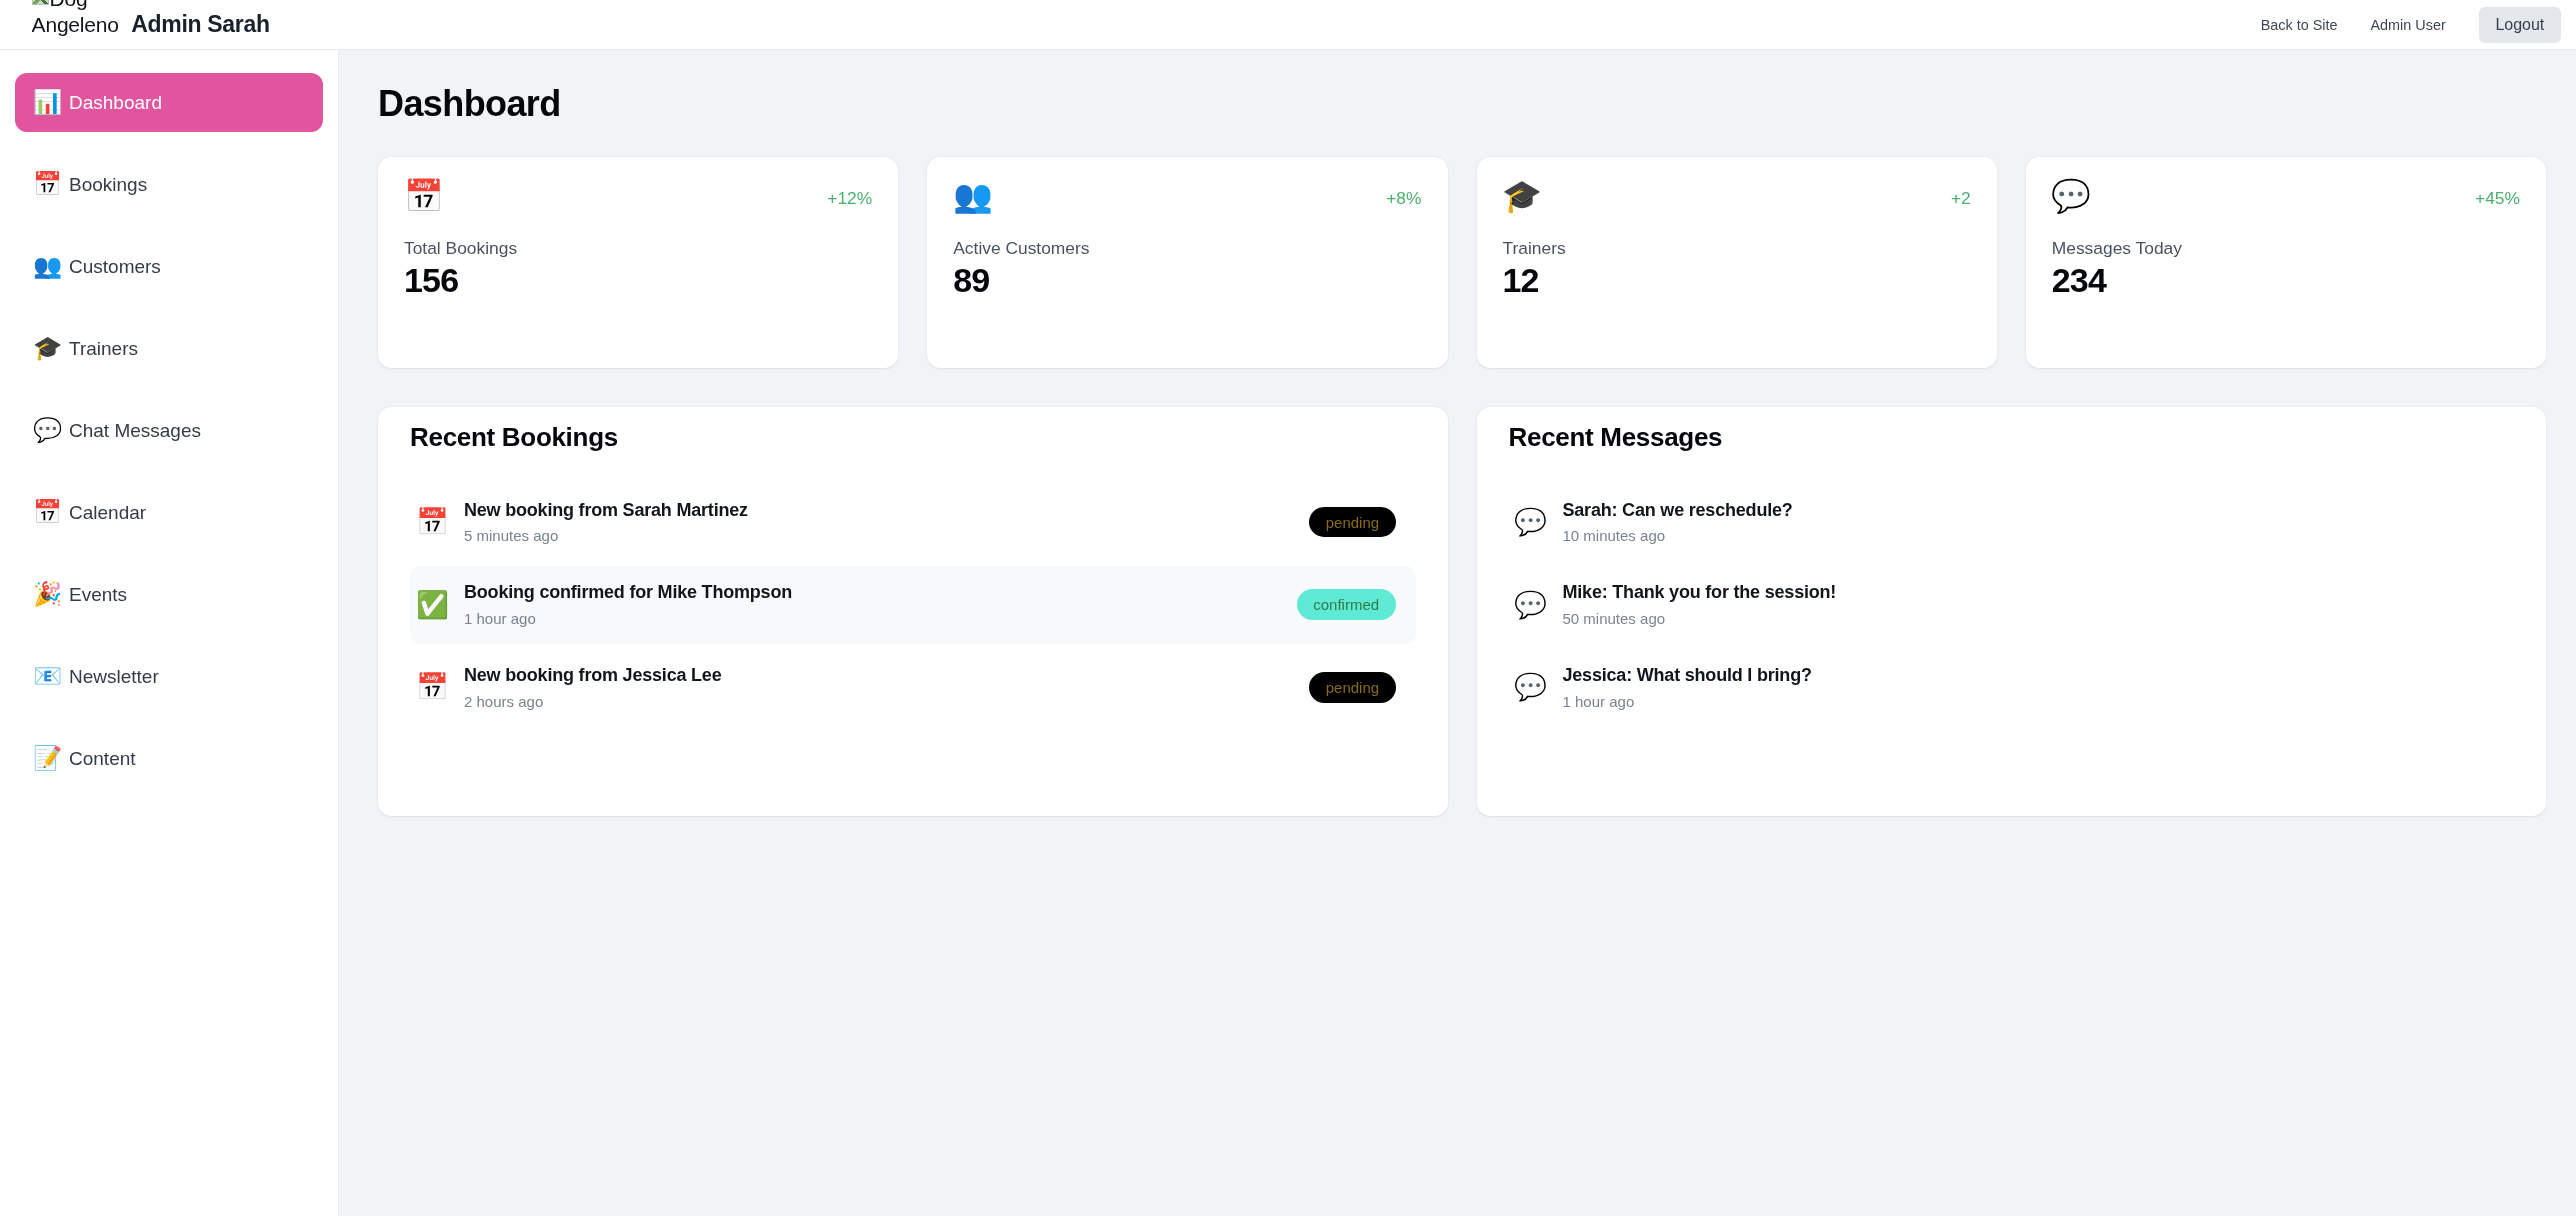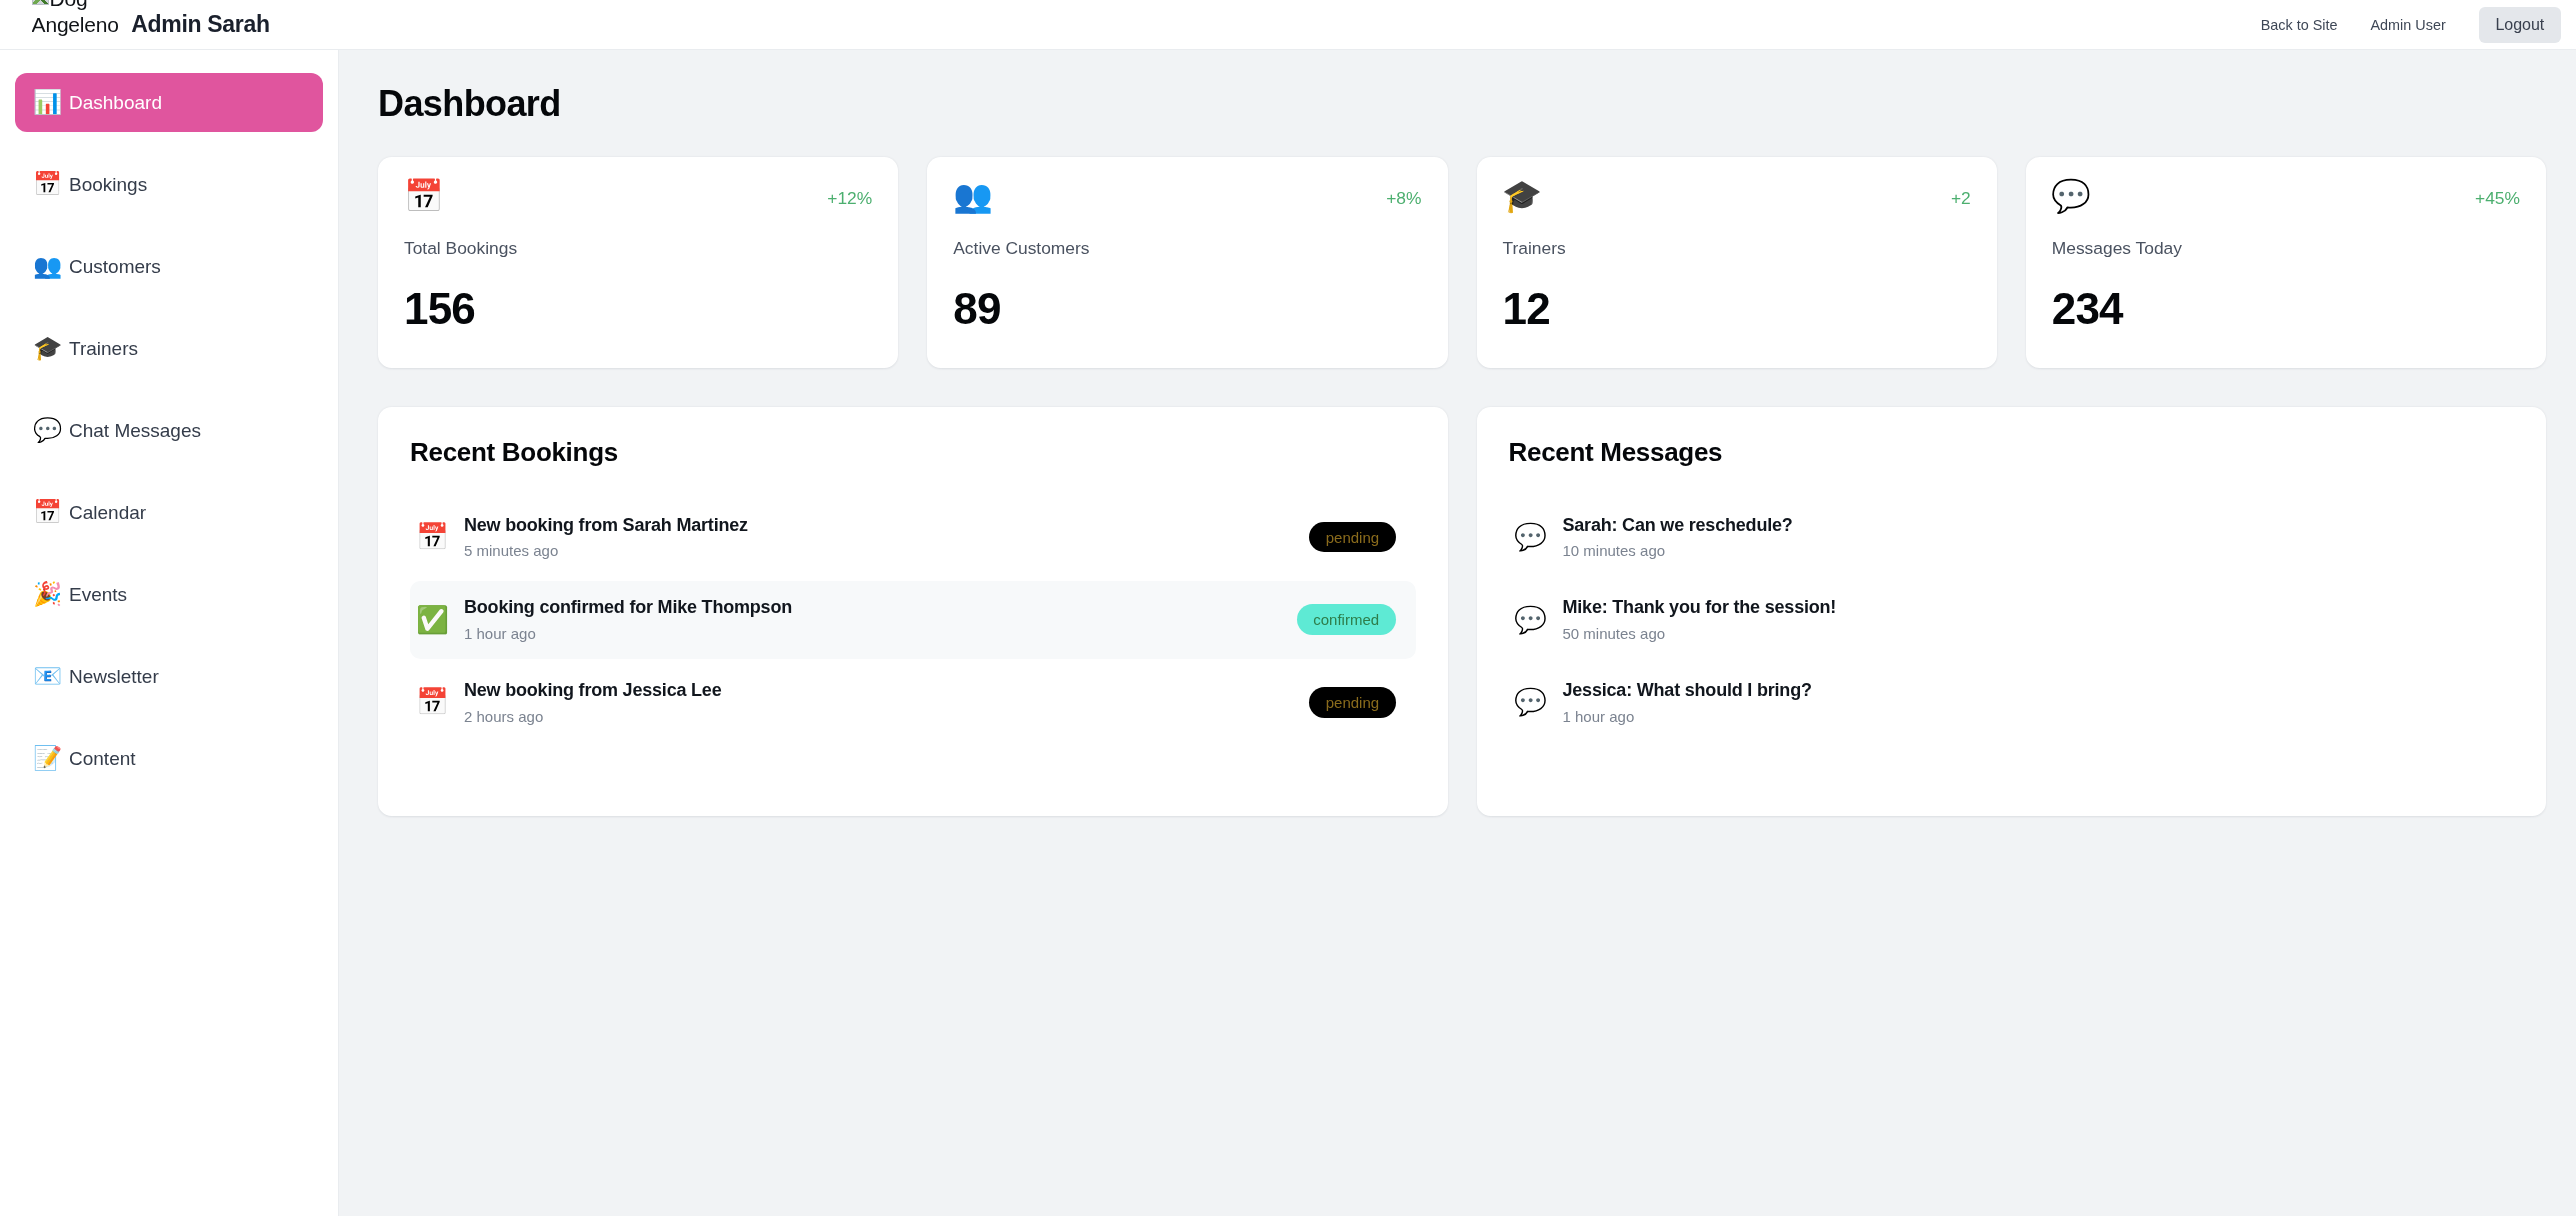--- a/index.html
+++ b/index.html
@@ -103,28 +103,28 @@
   .stat-card {
     flex: 1; background: #ffffff; border-radius: 13.6px;
     box-shadow: 0 0.8px 2.3px rgba(16,24,40,.09);
     padding: 23px 26px 26px 26px;
     height: 211px;
   }
   .stat-top { display: flex; align-items: flex-start; justify-content: space-between; }
   .stat-icon { font-size: 32px; line-height: 1; }
   .stat-change { font-size: 17.4px; color: #4caf6f; font-weight: 500; padding-top: 7.6px; }
   .stat-label { font-size: 17.4px; color: #4a5260; margin-top: 26px; }
-  .stat-value { font-size: 44px; font-weight: bold; color: #05070a; margin-top: 25px; letter-spacing: -0.8px; }
+  .stat-value { font-size: 34px; font-weight: bold; color: #05070a; margin-top: 2px; letter-spacing: -0.8px; }
 
   
   .panels-row { display: flex; gap: 29px; }
   .panel {
     flex: 1; background: #ffffff; border-radius: 13.6px;
     box-shadow: 0 0.8px 2.3px rgba(16,24,40,.09);
-    padding: 30px 32px 32px 32px;
+    padding: 15px 32px 32px 32px;
     min-height: 409px;
   }
   .panel-title {
     font-size: 26px; font-weight: bold; color: #05070a;
     margin-bottom: 30px; letter-spacing: -0.3px;
   }
   .row-item {
     display: flex; align-items: center;
     padding: 16.7px 19.7px 16.7px 6px;
     border-radius: 10.6px;

